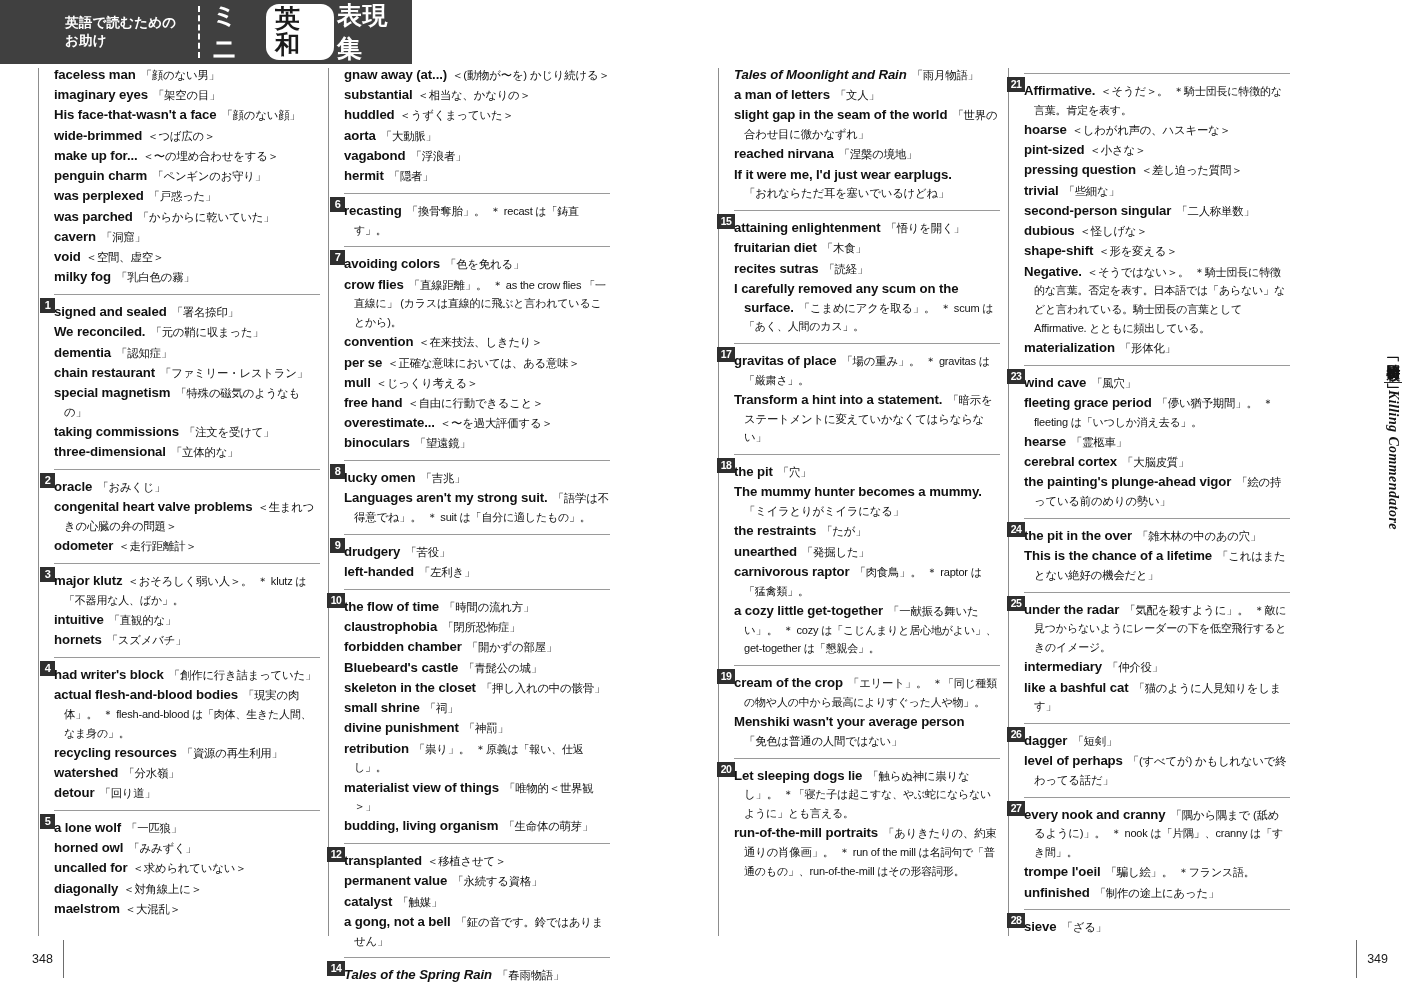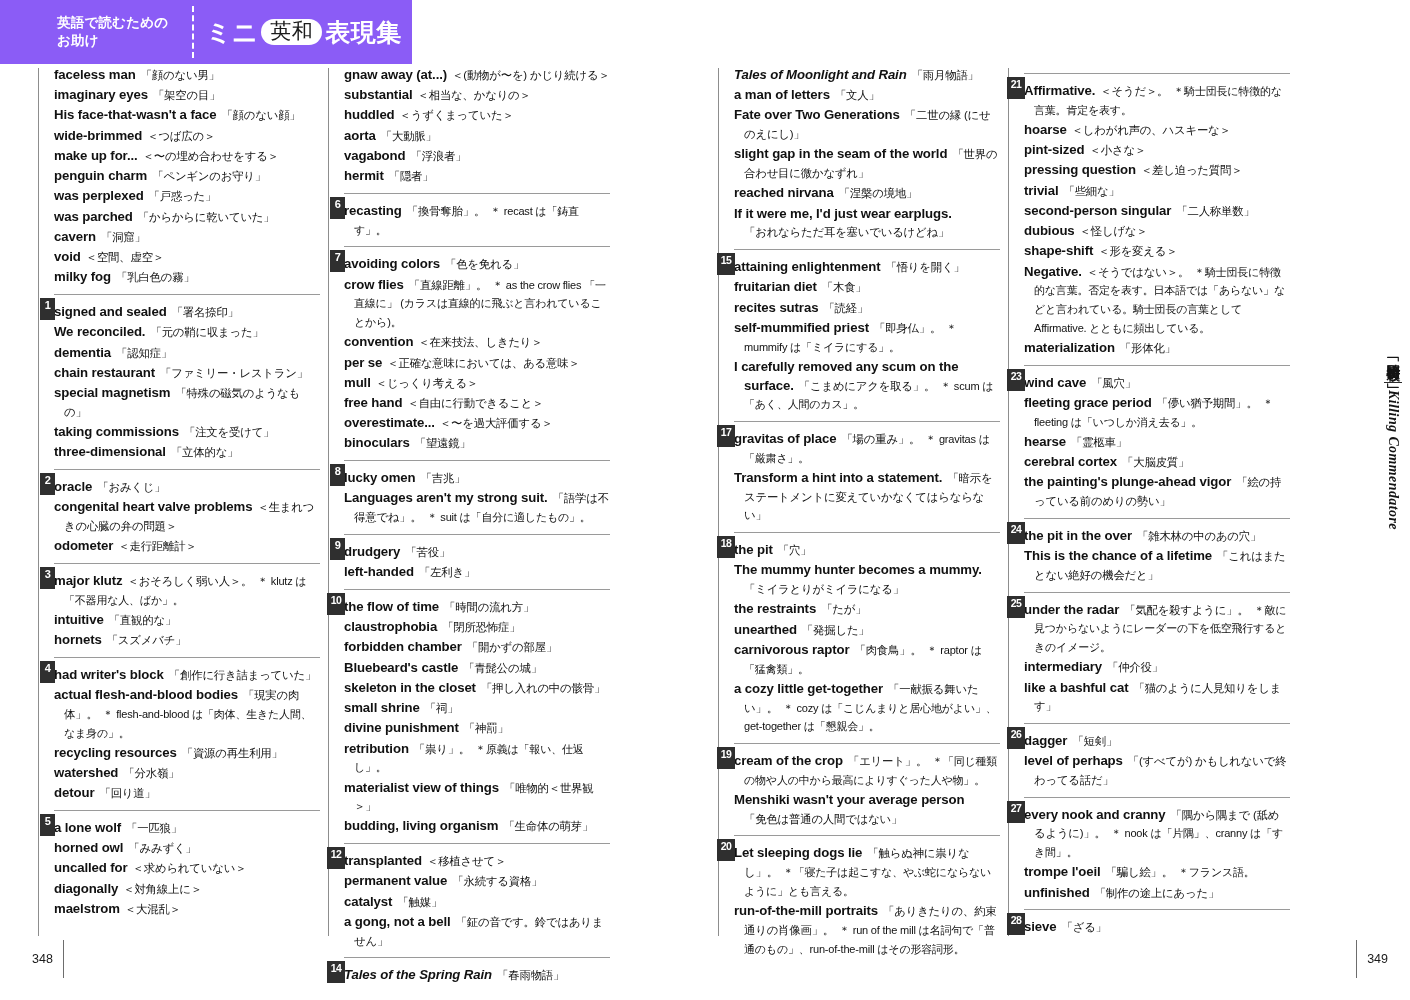--- a/index.html
+++ b/index.html
@@ -14,23 +14,24 @@
     width: 1410px; height: 1000px;
     background: #ffffff;
     overflow: hidden;
   }
 
   
   .header-band {
     position: absolute;
     top: 0; left: 0;
     width: 412px; height: 64px;
-    background: #8b5cf6;
+    background: #404040;
     display: flex;
     align-items: center;
+    padding-left: 8px;
   }
   .header-left {
     color: #ffffff;
     font-size: 13.5px;
     font-weight: bold;
     line-height: 1.35;
     padding-left: 57px;
     width: 192px;
     letter-spacing: 0.2px;
   }
@@ -47,22 +48,22 @@
     display: flex;
     align-items: center;
     gap: 3px;
     letter-spacing: 0.5px;
   }
   .pill {
     background: #ffffff;
     color: #1b1b1b;
     border-radius: 13px;
     padding: 1px 9px 3px 9px;
-    font-size: 21px;
-    font-weight: normal;
+    font-size: 25px;
+    font-weight: bold;
     line-height: 1.05;
   }
 
   
   .spread {
     position: absolute;
     top: 66px; left: 0;
     width: 1410px;
     height: 880px;
     display: flex;
@@ -94,21 +95,21 @@
     content: "";
     position: absolute;
     left: 0; right: 0; top: 0;
     height: 1px;
     background: #9a9a9a;
   }
   .grp-num {
     position: absolute;
     left: -14px;
     top: 4px;
-    width: 15px; height: 22px;
+    width: 15px; height: 15px;
     background: #2f2f2f;
     color: #ffffff;
     font-size: 11px;
     font-weight: bold;
     line-height: 15px;
     text-align: center;
     letter-spacing: -0.5px;
   }
   .grp-num.wide { width: 18px; left: -17px; font-size: 10.5px; }
 
@@ -318,31 +319,29 @@
             <span class="grp-num wide">14</span>
             <div class="entry"><span class="term ital">Tales of the Spring Rain</span><span class="gap"></span><span class="gloss">「春雨物語」</span></div>
           </div>
         </div>
     </div>
     <div class="page-half page-right">
       <div class="column rule-left">
           <div class="group">
             <div class="entry"><span class="term ital">Tales of Moonlight and Rain</span><span class="gap"></span><span class="gloss">「雨月物語」</span></div>
             <div class="entry"><span class="term">a man of letters</span><span class="gap"></span><span class="gloss">「文人」</span></div>
-            <div class="entry"><span class="term">Fate over Two Generations</span><span class="gap"></span><span class="gloss">「二世の縁 (にせのえにし)」</span></div>
             <div class="entry"><span class="term">slight gap in the seam of the world</span><span class="gap"></span><span class="gloss">「世界の合わせ目に微かなずれ」</span></div>
             <div class="entry"><span class="term">reached nirvana</span><span class="gap"></span><span class="gloss">「涅槃の境地」</span></div>
             <div class="entry"><span class="term">If it were me, I'd just wear earplugs.</span><br><span class="gloss">「おれならただ耳を塞いでいるけどね」</span></div>
           </div>
           <div class="group with-rule">
             <span class="grp-num wide">15</span>
             <div class="entry"><span class="term">attaining enlightenment</span><span class="gap"></span><span class="gloss">「悟りを開く」</span></div>
             <div class="entry"><span class="term">fruitarian diet</span><span class="gap"></span><span class="gloss">「木食」</span></div>
             <div class="entry"><span class="term">recites sutras</span><span class="gap"></span><span class="gloss">「読経」</span></div>
-            <div class="entry"><span class="term">self-mummified priest</span><span class="gap"></span><span class="gloss">「即身仏」。</span><span class="gap"></span><span class="note">＊ mummify は「ミイラにする」。</span></div>
             <div class="entry"><span class="term">I carefully removed any scum on the surface.</span><span class="gap"></span><span class="gloss">「こまめにアクを取る」。</span><span class="gap"></span><span class="note">＊ scum は「あく、人間のカス」。</span></div>
           </div>
           <div class="group with-rule">
             <span class="grp-num wide">17</span>
             <div class="entry"><span class="term">gravitas of place</span><span class="gap"></span><span class="gloss">「場の重み」。</span><span class="gap"></span><span class="note">＊ gravitas は「厳粛さ」。</span></div>
             <div class="entry"><span class="term">Transform a hint into a statement.</span><span class="gap"></span><span class="gloss">「暗示をステートメントに変えていかなくてはらならない」</span></div>
           </div>
           <div class="group with-rule">
             <span class="grp-num wide">18</span>
             <div class="entry"><span class="term">the pit</span><span class="gap"></span><span class="gloss">「穴」</span></div>

